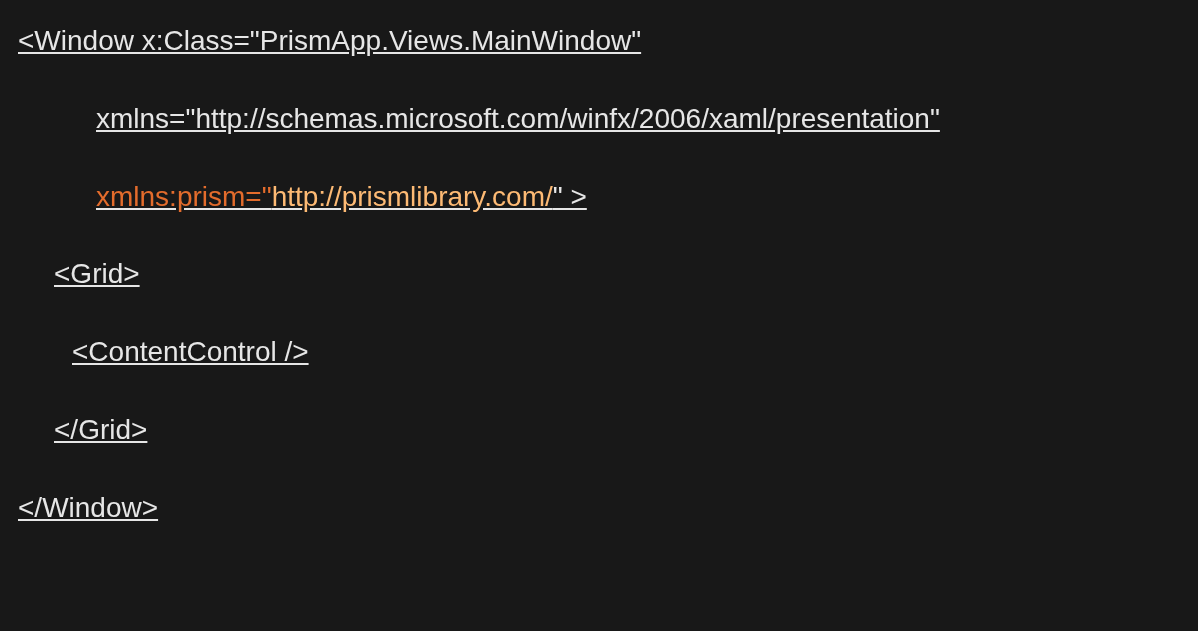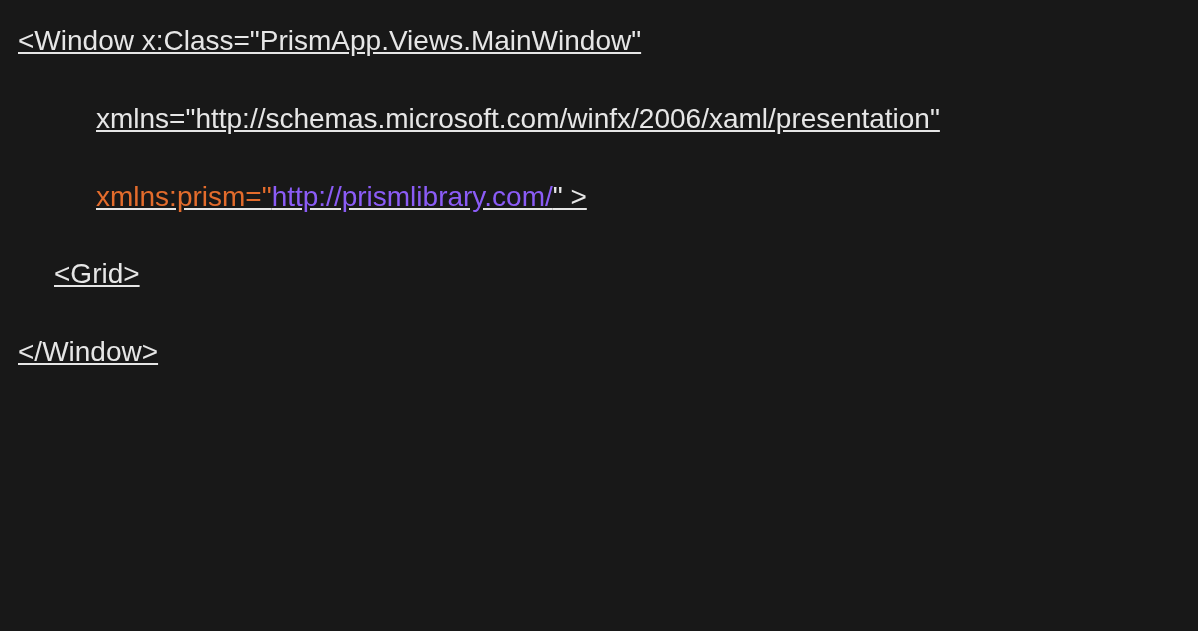--- a/index.html
+++ b/index.html
@@ -33,25 +33,27 @@
     .indent-half {
       padding-left: 36px;
     }
     .indent-half2 {
       padding-left: 54px;
     }
     .orange {
       color: #e36c2c;
     }
     .green {
-      color: #8b5cf6;
+      color: #fdba74;
     }
   </style>
 </head>
 <body>
 
 <div class="code-block">
   <div class="code-line">&lt;Window x:Class="PrismApp.Views.MainWindow"</div>
   <div class="code-line indent-1">xmlns="http://schemas.microsoft.com/winfx/2006/xaml/presentation"</div>
   <div class="code-line indent-1"><span class="orange">xmlns:prism="</span><span class="green">http://prismlibrary.com/</span><span>" &gt;</span></div>
   <div class="code-line indent-half">&lt;Grid&gt;</div>
+  <div class="code-line indent-half2">&lt;ContentControl /&gt;</div>
+  <div class="code-line indent-half">&lt;/Grid&gt;</div>
   <div class="code-line">&lt;/Window&gt;</div>
 </div>
 
 </body></html>

